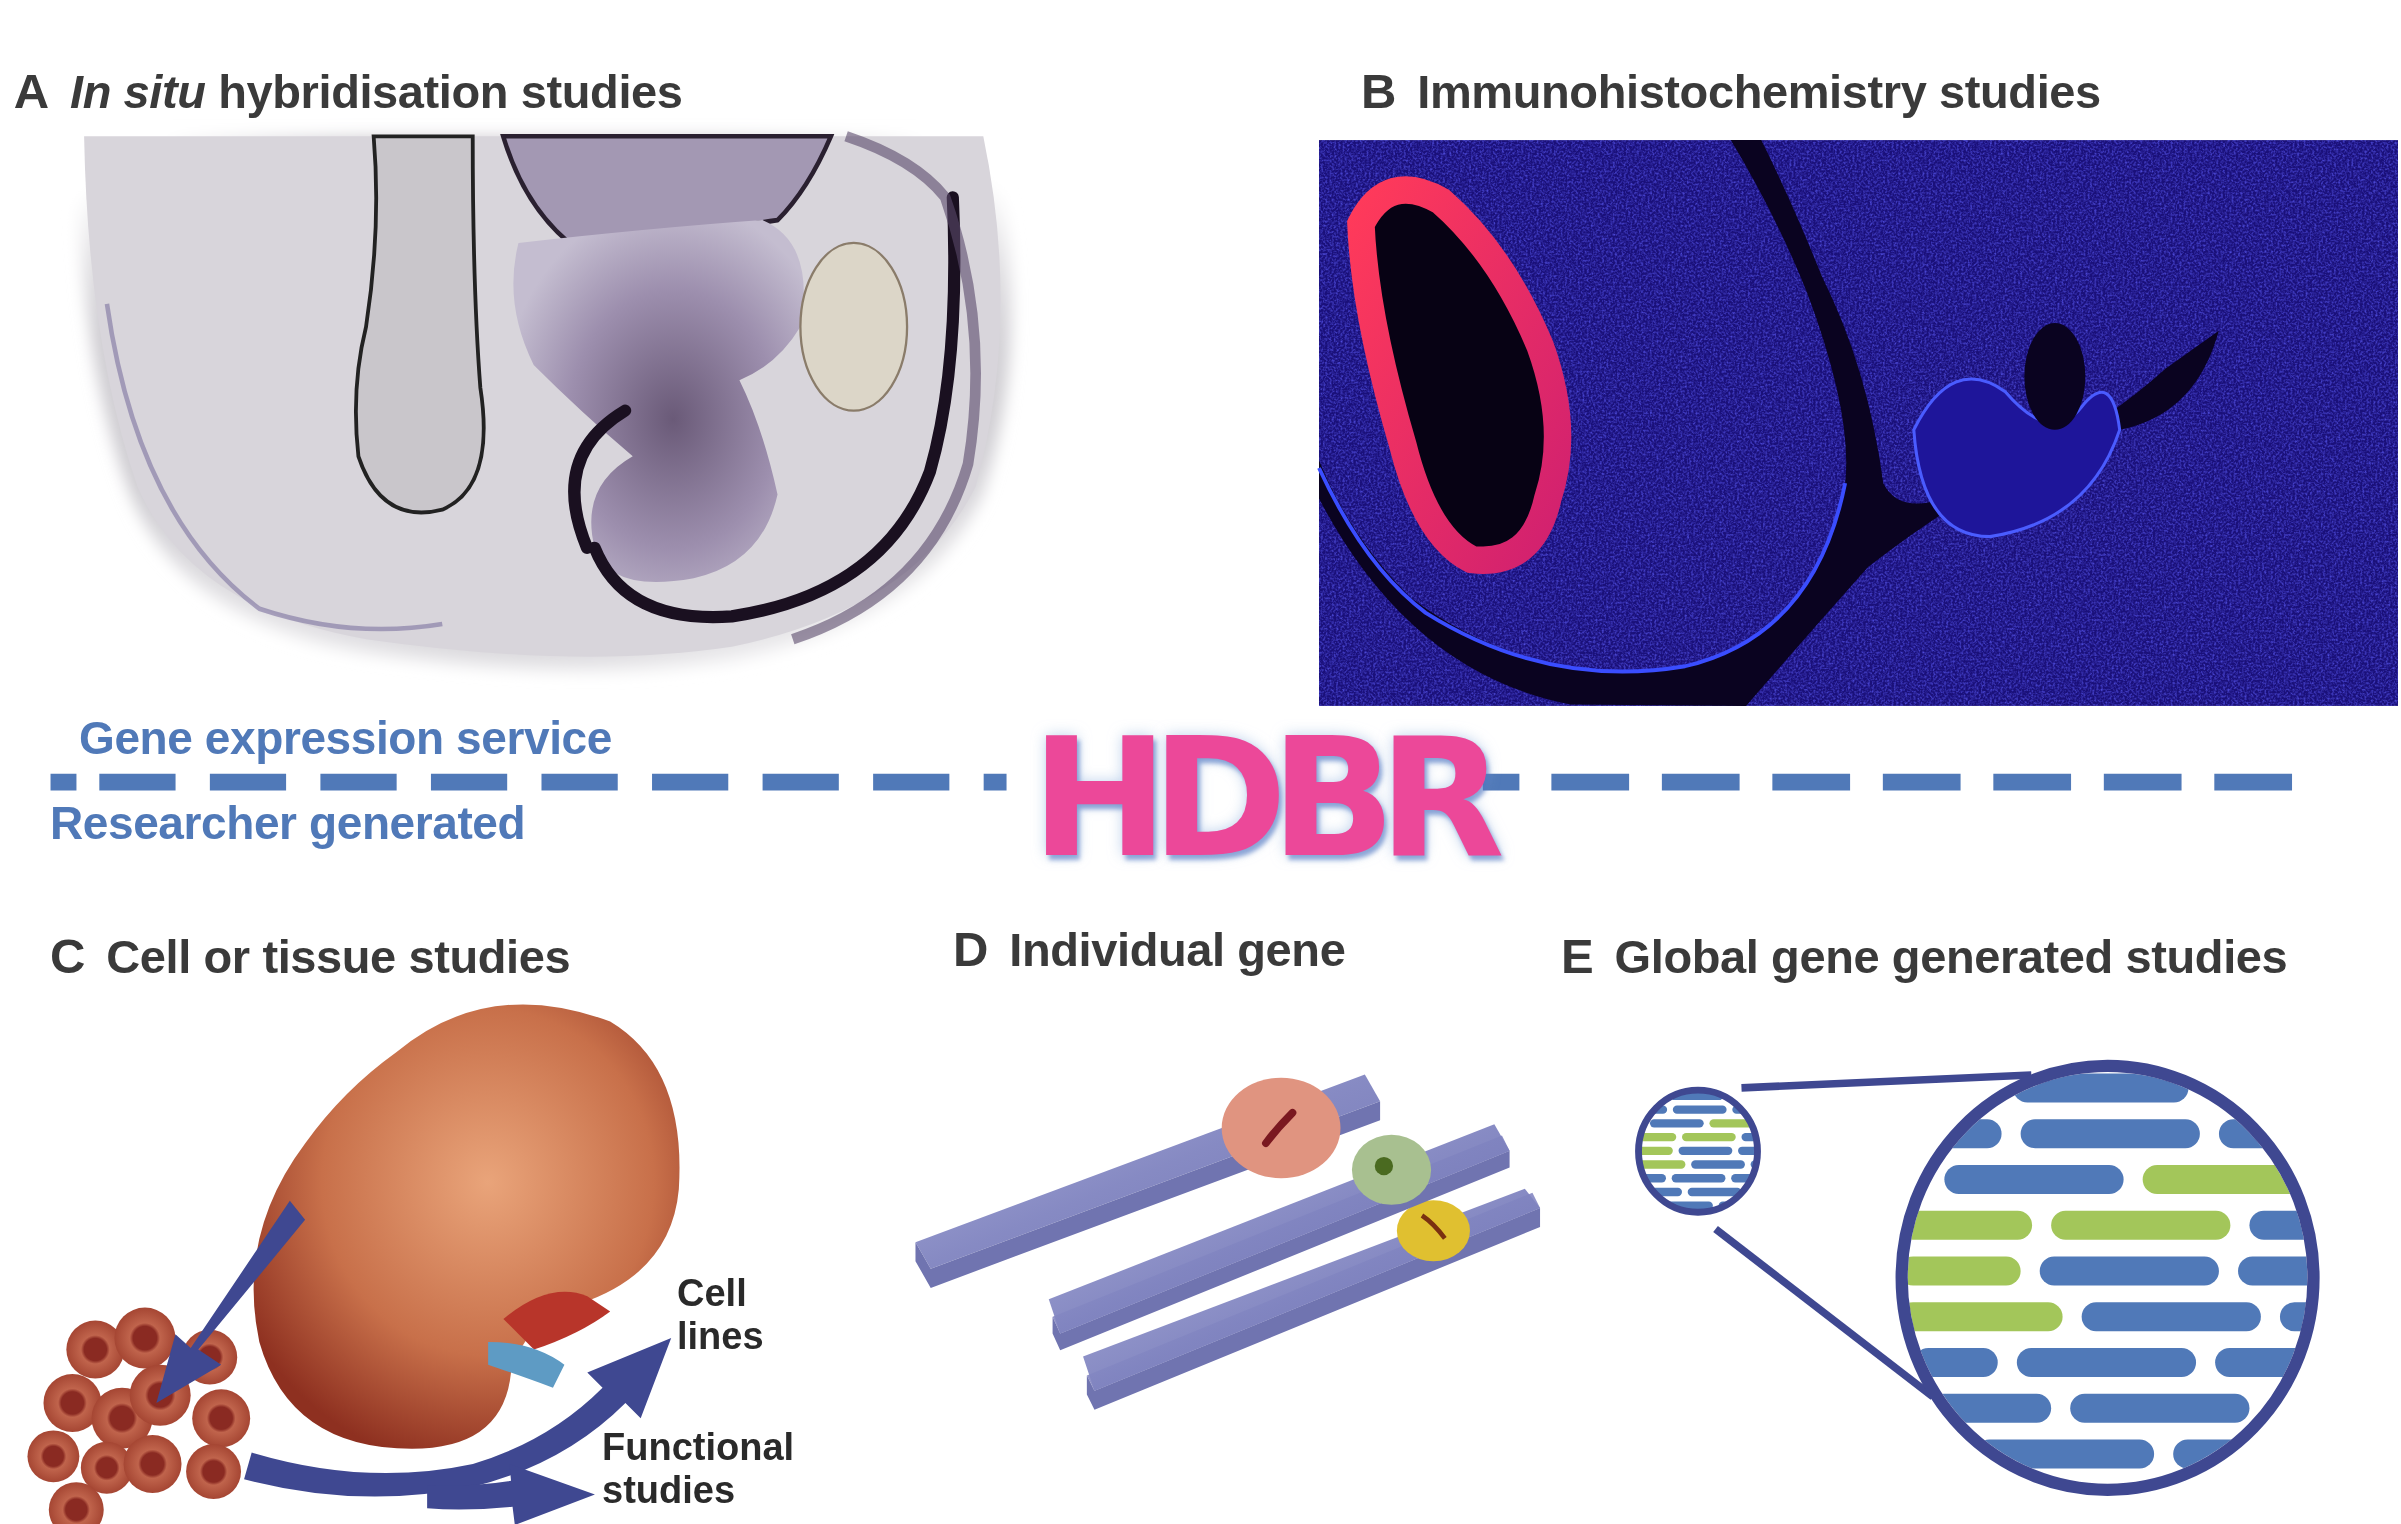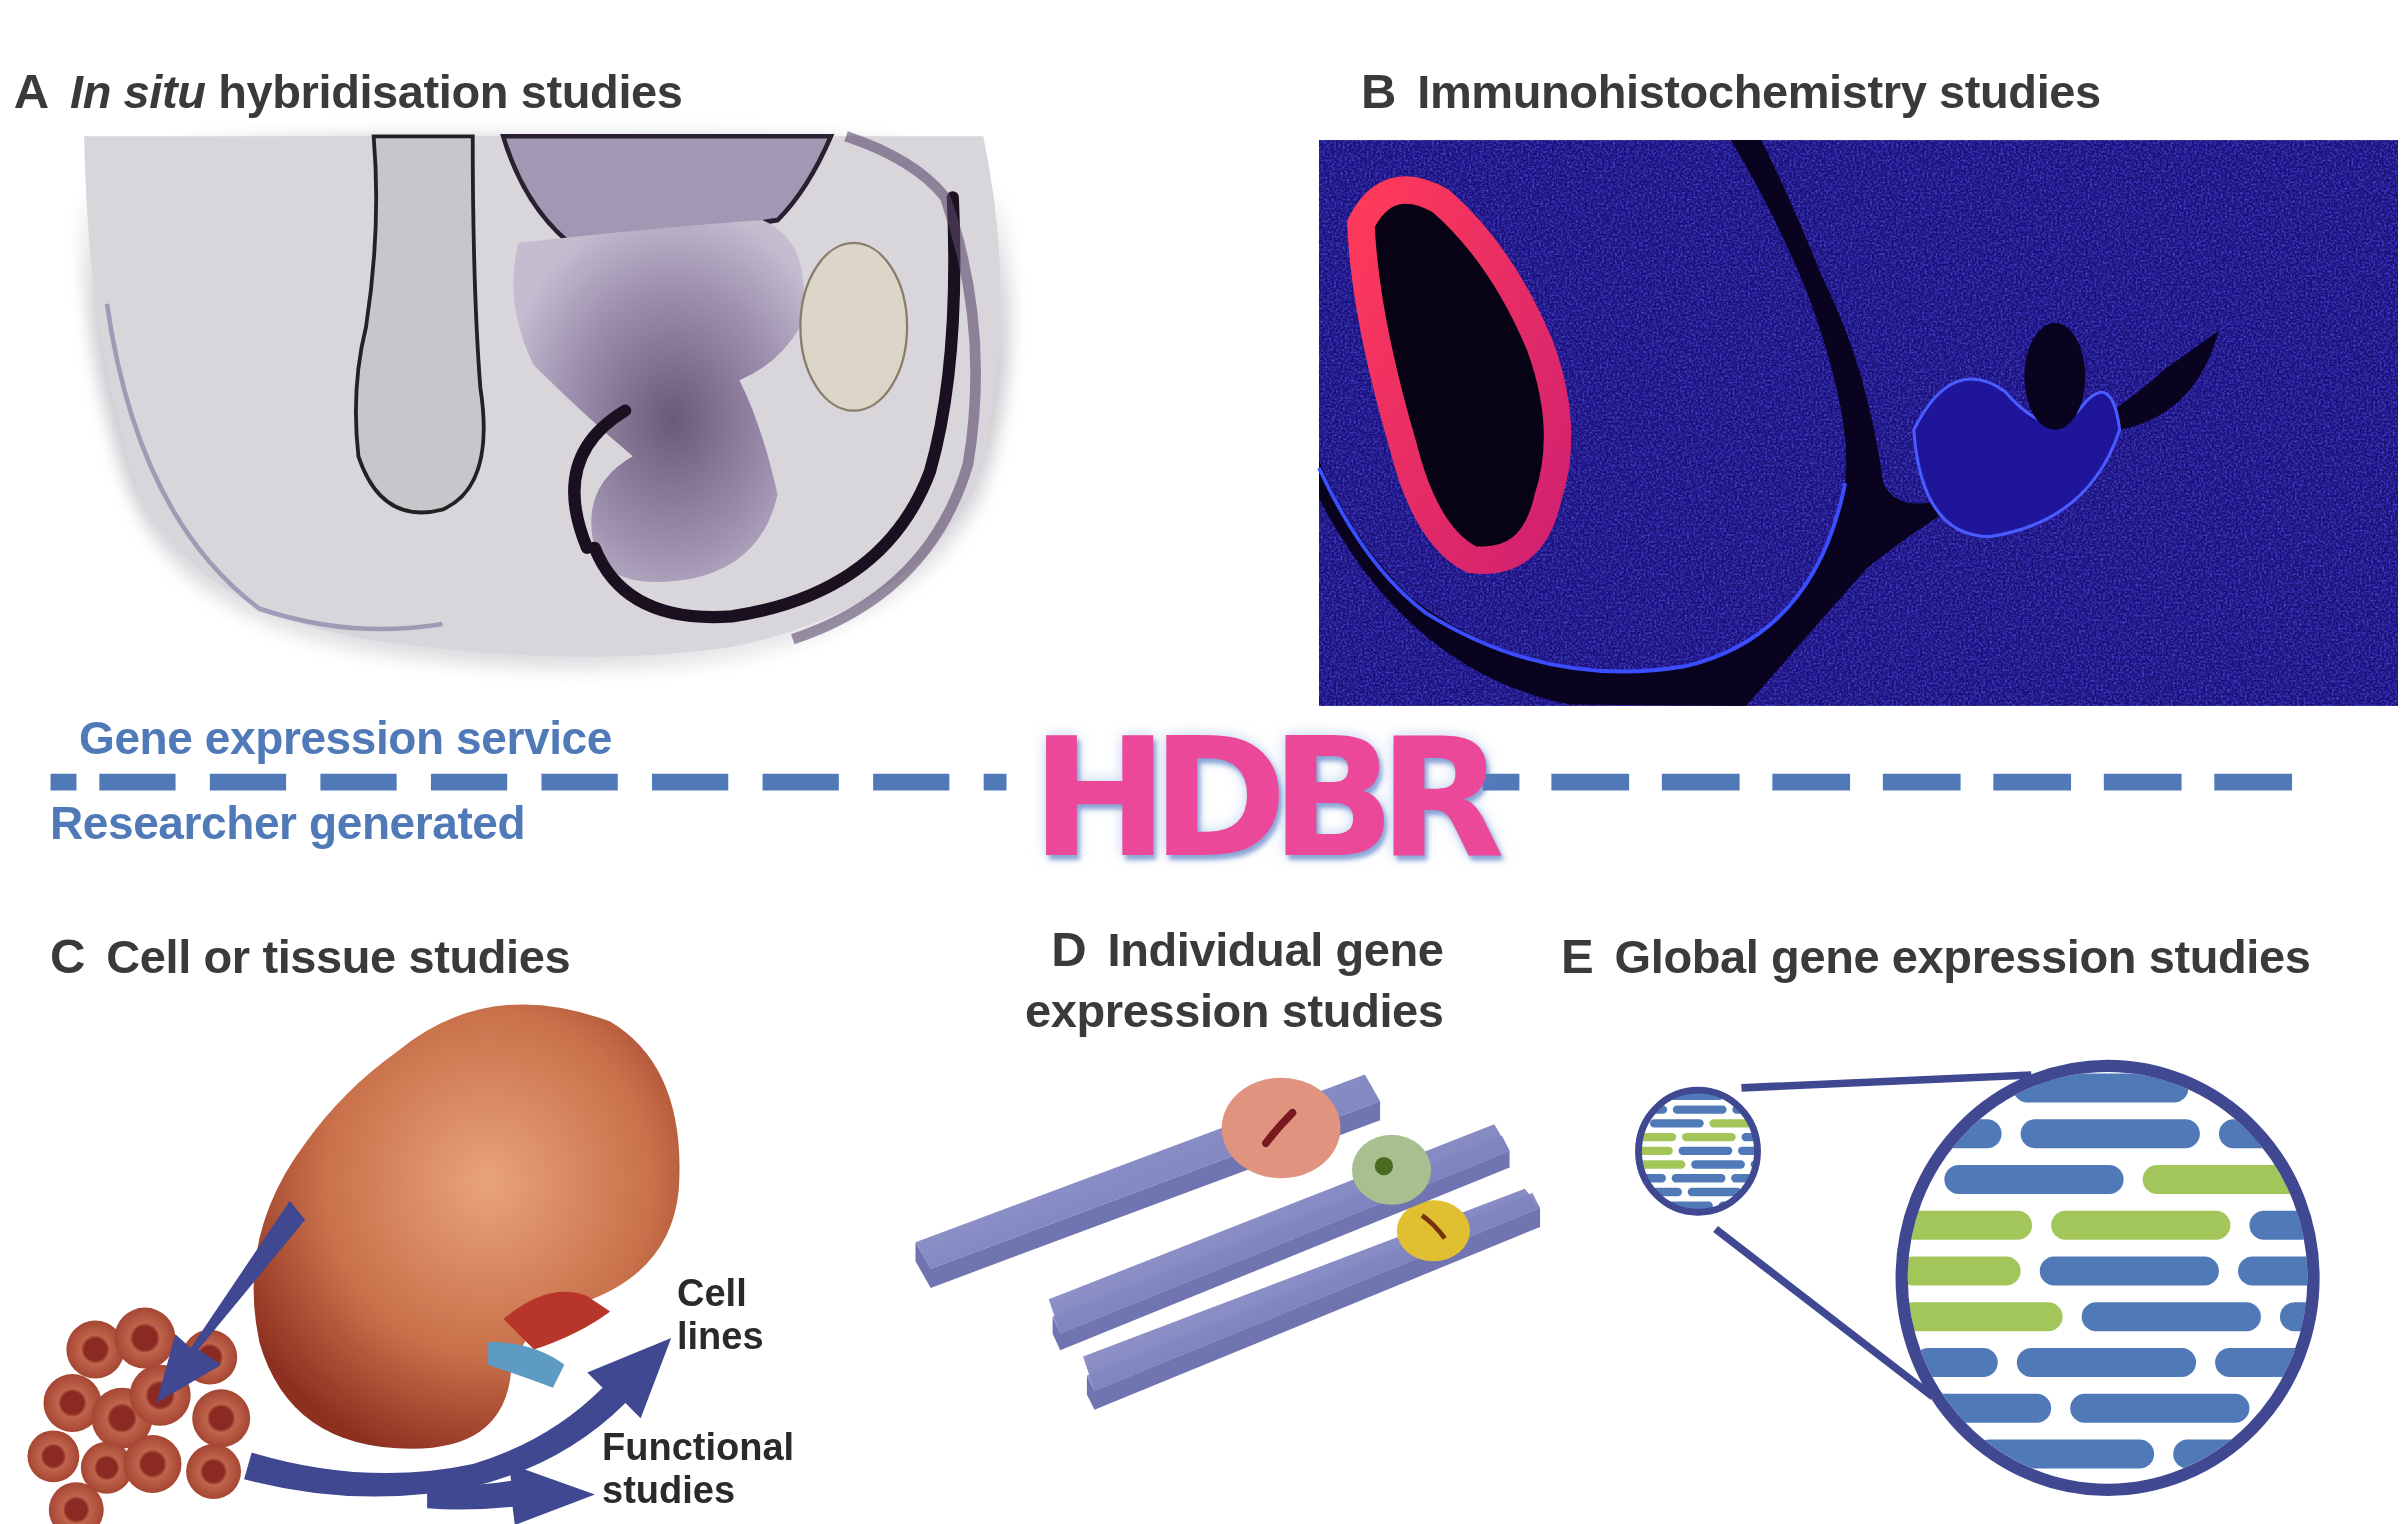--- a/index.html
+++ b/index.html
@@ -127,21 +127,20 @@
   <div>Cell</div>
   <div>lines</div>
 </div>
 <div class="cap" style="left:602px;top:1426px;">
   <div>Functional</div>
   <div>studies</div>
 </div>
 
 <div class="heading" style="left:953px;top:932px;line-height:61px;top:919px;text-align:right;">
   <span class="letter">D</span><span>Individual gene</span><br>
-  <span style="padding-left:72px;">expression studies</span>
 </div>
 
 <svg style="left:900px;top:1067px;" width="686" height="457" viewBox="0 0 900 600">
   <defs>
     <linearGradient id="slideG" x1="0" y1="0" x2="1" y2="1">
       <stop offset="0" stop-color="#a9acd8"></stop>
       <stop offset="0.5" stop-color="#8084c0"></stop>
       <stop offset="1" stop-color="#6a6eae"></stop>
     </linearGradient>
     <filter id="shadowD">
@@ -164,21 +163,21 @@
   </g>
   <g>
     <polygon points="20,230 610,10 630,45 40,265" fill="url(#slideG)" opacity="0.95"></polygon>
     <polygon points="20,230 20,255 40,290 630,70 630,45 40,265" fill="#7074b0"></polygon>
     <ellipse cx="500" cy="80" rx="78" ry="66" fill="#e09480"></ellipse>
     <path d="M480 100 Q495 80 515 60" stroke="#7a1820" stroke-width="10" fill="none" stroke-linecap="round"></path>
   </g>
 </svg>
 
 <div class="heading" style="left:1561px;top:932px;">
-  <span class="letter">E</span><span>Global gene expression studies</span>
+  <span class="letter">E</span><span>Global gene generated studies</span>
 </div>
 
 <svg style="left:1563px;top:1052px;" width="839" height="473" viewBox="0 0 1100 620">
   <defs>
     <clipPath id="smallClip">
         <ellipse cx="177" cy="130" rx="78" ry="80"></ellipse>
       </clipPath>
     <clipPath id="bigClip">
         <ellipse cx="714" cy="296" rx="262" ry="270"></ellipse>
       </clipPath>

